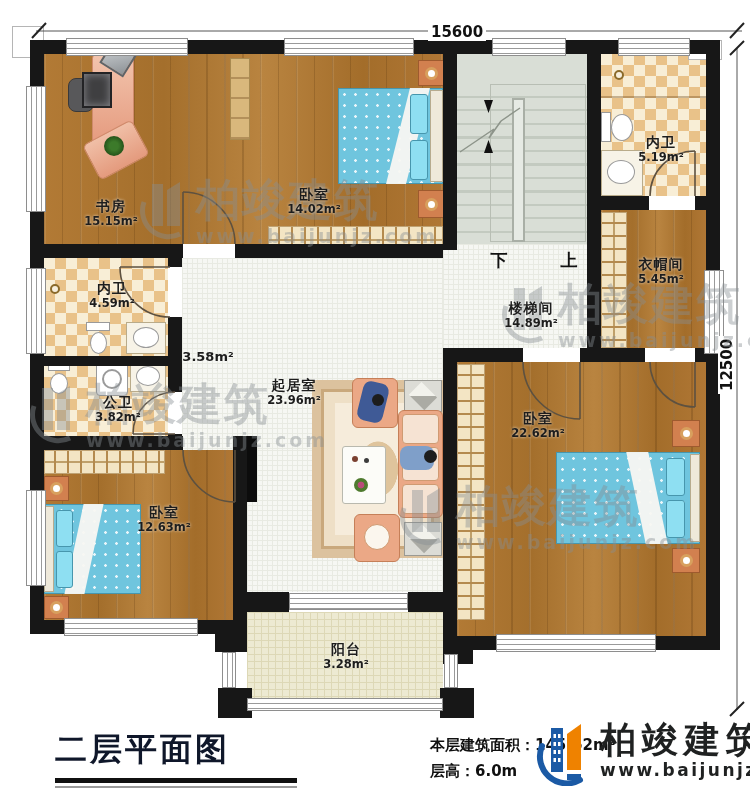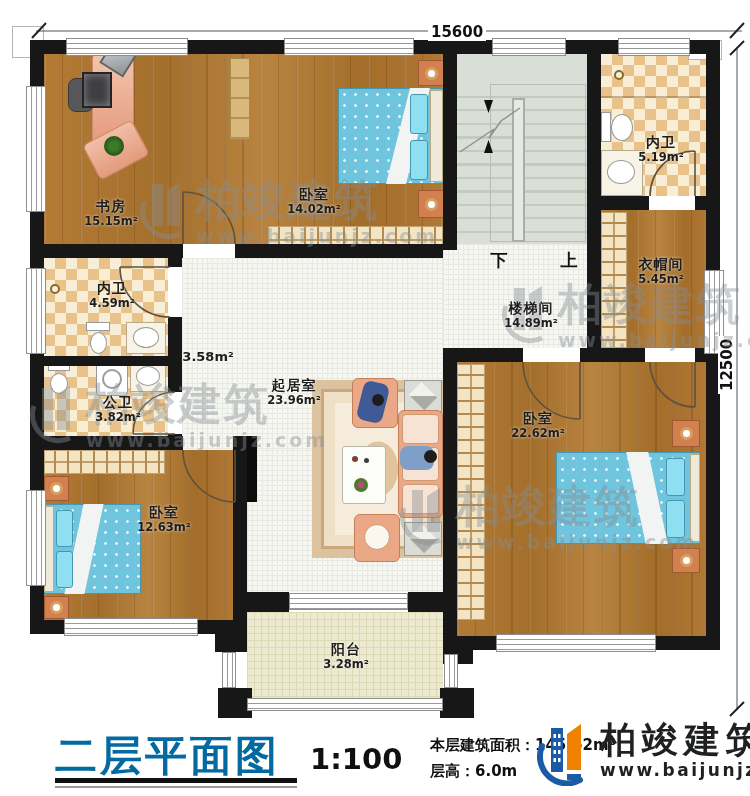--- a/index.html
+++ b/index.html
@@ -77,21 +77,21 @@
   .rlabel .ar{font-size:11.5px;font-weight:bold;display:block}
   .dimtxt{position:absolute;z-index:32;background:#fff;padding:0 3px;font-size:15px;font-weight:bold;color:#111;white-space:nowrap}
   #dim-right-label{transform:rotate(-90deg);transform-origin:left top}
 
   
   .wm{position:absolute;z-index:40;display:flex;align-items:flex-start;gap:8px;opacity:.42;color:#878e93;pointer-events:none}
   .wm .wtxt{font-size:44px;font-weight:900;letter-spacing:2px;line-height:1;white-space:nowrap}
   .wm .wurl{font-size:19px;font-weight:700;letter-spacing:3px;margin-top:3px;white-space:nowrap}
 
   
-  #title-cn{position:absolute;left:55px;top:728px;font-size:42px;font-weight:900;letter-spacing:3px;color:#0369a1;z-index:60}
+  #title-cn{position:absolute;left:55px;top:728px;font-size:32px;font-weight:900;letter-spacing:3px;color:#0f172a;z-index:60}
   #title-ul1{position:absolute;left:55px;top:778px;width:242px;height:5px;background:#101010;z-index:60}
   #title-ul2{position:absolute;left:55px;top:786px;width:242px;height:2px;background:#9a9a9a;z-index:60}
   #title-scale{position:absolute;left:310px;top:742px;font-size:29px;font-weight:600;color:#101010;z-index:60}
   .info{position:absolute;left:430px;font-size:15px;font-weight:bold;color:#101010;z-index:60;white-space:nowrap}
   #logo{position:absolute;left:534px;top:720px;display:flex;gap:10px;align-items:flex-start;z-index:60}
   #logo .lname{font-size:36px;font-weight:900;letter-spacing:6px;color:#1f2121;line-height:1.1;white-space:nowrap}
   #logo .lurl{font-size:17px;font-weight:700;letter-spacing:2.5px;color:#1f2121;white-space:nowrap}
 
   svg.overlay{position:absolute;left:0;top:0;z-index:30;pointer-events:none}
   .tv{position:absolute;z-index:26;background:#0c0c0c}
@@ -390,21 +390,20 @@
       <span class="nm">阳台</span>
       <span class="ar">3.28m²</span>
     </div>
 
   <span class="stxt" style="left:499px;top:249px">下</span>
   <span class="stxt" style="left:569px;top:249px">上</span>
 
   <div id="title-cn">二层平面图</div>
   <div id="title-ul1"></div>
   <div id="title-ul2"></div>
-  <div id="title-scale">1:100</div>
   <div class="info" style="top:736px"><span>本层建筑面积：</span><span>145.62m²</span></div>
   <div class="info" style="top:762px"><span>层高：</span><span>6.0m</span></div>
 
   <div id="logo">
     <svg width="56" height="66" viewBox="0 0 56 66">
       <path d="M 46 60 A 27 27 0 0 1 8 26" stroke="#1b5aa5" stroke-width="6" fill="none" stroke-linecap="round"></path>
       <rect x="17" y="8" width="12" height="44" fill="#1b5aa5"></rect>
       <polygon points="33,14 47,4 47,50 33,50" fill="#ef8200"></polygon>
       <rect x="33" y="54" width="14" height="6" fill="#1b5aa5"></rect>
       <g fill="#fff">

